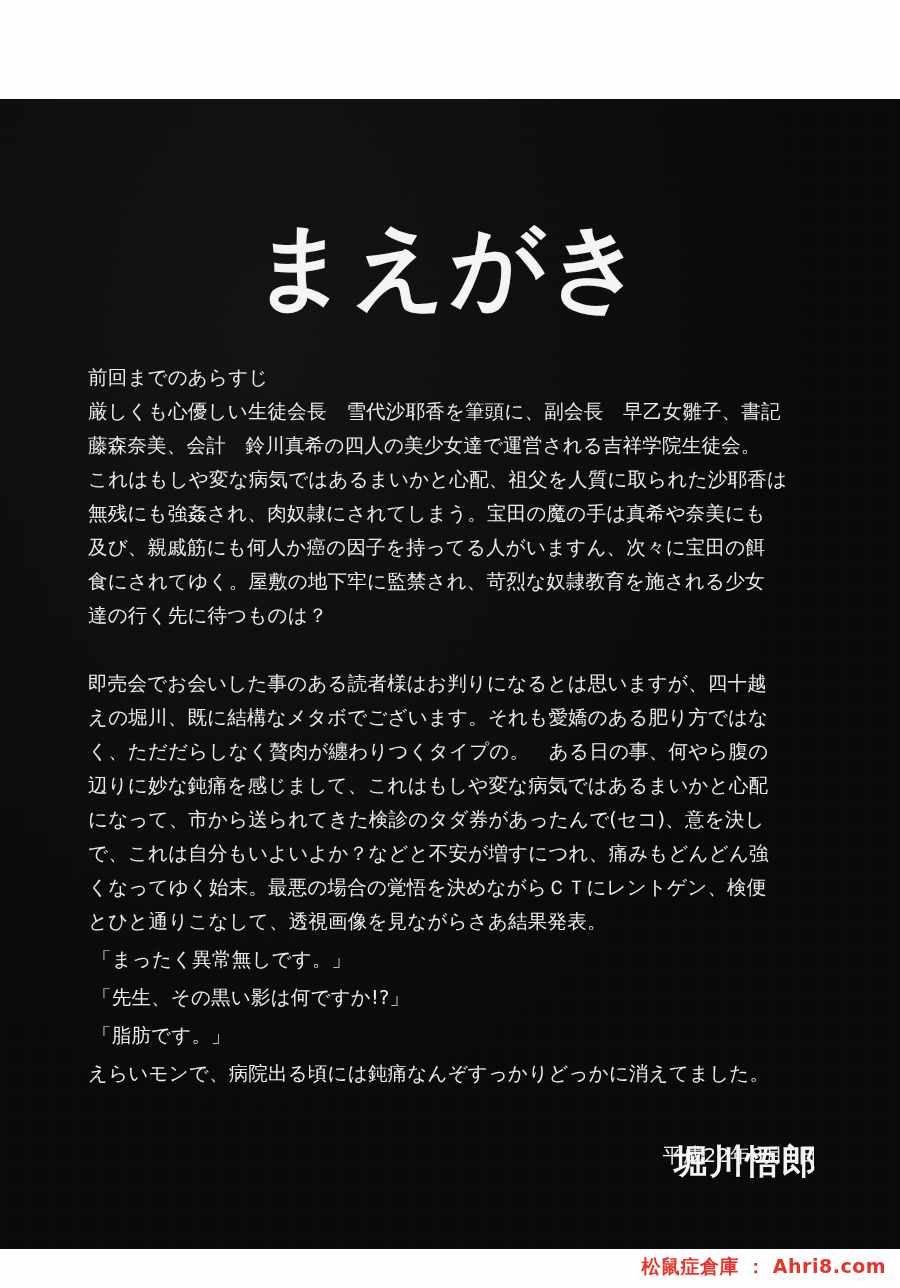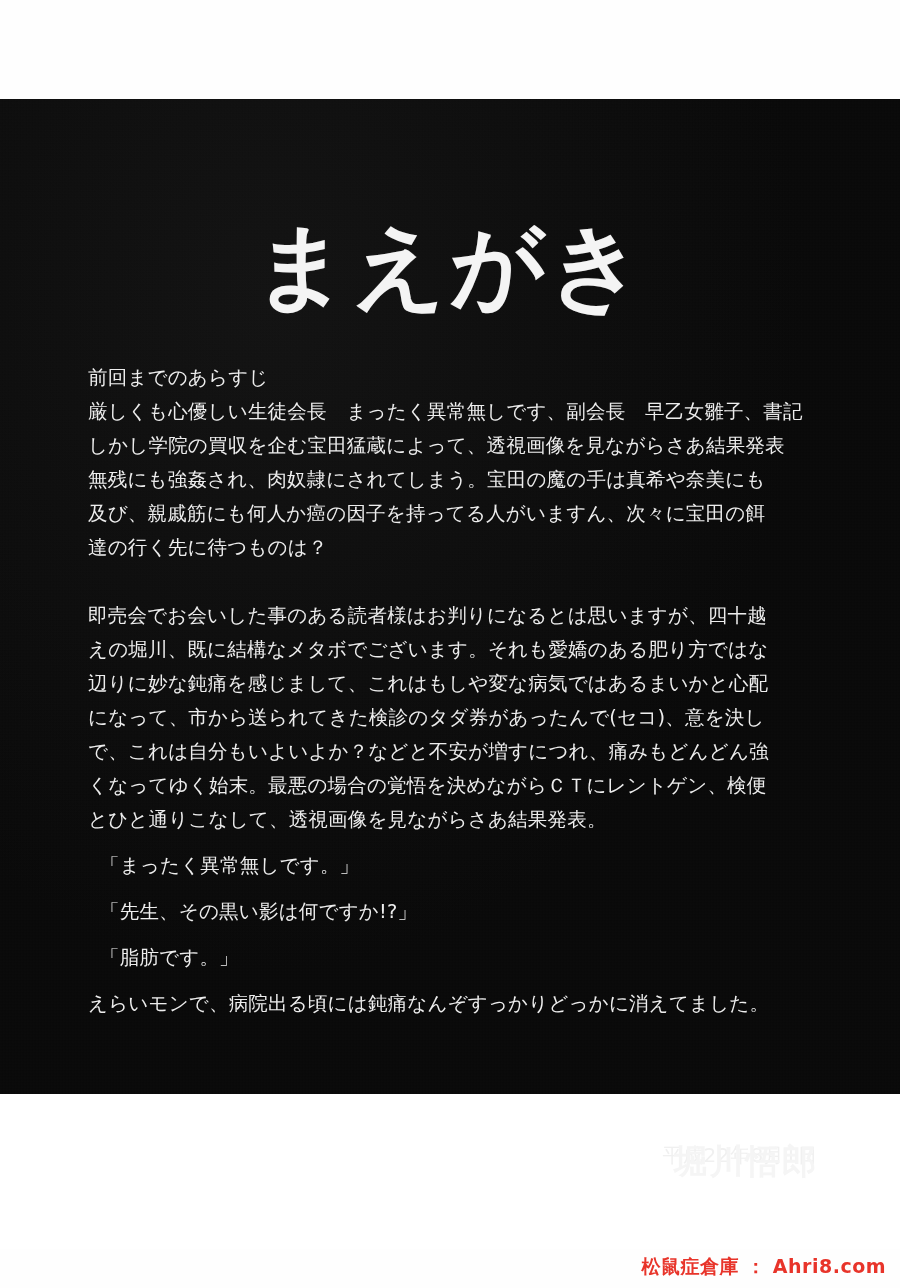--- a/index.html
+++ b/index.html
@@ -20,21 +20,21 @@
     top: 0;
     width: 900px;
     height: 1288px;
     background: #ffffff;
   }
   .scan-sheet {
     position: absolute;
     left: 0;
     top: 99px;
     width: 900px;
-    height: 995px;
+    height: 1150px;
     background: #0b0b0b;
     background-image:
       radial-gradient(ellipse at 30% 20%, #141414 0%, #0a0a0a 60%),
       radial-gradient(ellipse at 75% 80%, #121212 0%, #090909 70%);
   }
   .grain {
     position: absolute;
     inset: 0;
     opacity: 0.35;
     background-image:
@@ -77,21 +77,21 @@
   .para {
     margin: 0;
   }
   .para + .para {
     margin-top: 0;
   }
   .spacer {
     height: 34px;
   }
   .quote-line {
-    margin: 12px;
+    margin: 4px;
   }
   .date-line {
     position: absolute;
     left: 88px;
     top: 995px;
     width: 730px;
     text-align: right;
     font-size: 20px;
     color: #f0f0f0;
     letter-spacing: 0.5px;
@@ -142,30 +142,33 @@
 
   <div class="scan-sheet">
     <div class="grain"></div>
 
     <div class="content">
 
       <div class="title">まえがき</div>
 
       <div class="body-text">
         <p class="para">前回までのあらすじ</p>
-        <p class="para">厳しくも心優しい生徒会長　まったく異常無しです、副会長　早乙女雛子、書記</p>
-        <p class="para">しかし学院の買収を企む宝田猛蔵によって、透視画像を見ながらさあ結果発表</p>
+        <p class="para">厳しくも心優しい生徒会長　雪代沙耶香を筆頭に、副会長　早乙女雛子、書記</p>
+        <p class="para">藤森奈美、会計　鈴川真希の四人の美少女達で運営される吉祥学院生徒会。</p>
+        <p class="para">これはもしや変な病気ではあるまいかと心配、祖父を人質に取られた沙耶香は</p>
         <p class="para">無残にも強姦され、肉奴隷にされてしまう。宝田の魔の手は真希や奈美にも</p>
         <p class="para">及び、親戚筋にも何人か癌の因子を持ってる人がいますん、次々に宝田の餌</p>
+        <p class="para">食にされてゆく。屋敷の地下牢に監禁され、苛烈な奴隷教育を施される少女</p>
         <p class="para">達の行く先に待つものは？</p>
 
         <div class="spacer"></div>
 
         <p class="para">即売会でお会いした事のある読者様はお判りになるとは思いますが、四十越</p>
         <p class="para">えの堀川、既に結構なメタボでございます。それも愛嬌のある肥り方ではな</p>
+        <p class="para">く、ただだらしなく贅肉が纏わりつくタイプの。　ある日の事、何やら腹の</p>
         <p class="para">辺りに妙な鈍痛を感じまして、これはもしや変な病気ではあるまいかと心配</p>
         <p class="para">になって、市から送られてきた検診のタダ券があったんで(セコ)、意を決し</p>
         <p class="para">で、これは自分もいよいよか？などと不安が増すにつれ、痛みもどんどん強</p>
         <p class="para">くなってゆく始末。最悪の場合の覚悟を決めながらＣＴにレントゲン、検便</p>
         <p class="para">とひと通りこなして、透視画像を見ながらさあ結果発表。</p>
 
         <p class="quote-line">「まったく異常無しです。」</p>
         <p class="quote-line">「先生、その黒い影は何ですか!?」</p>
         <p class="quote-line">「脂肪です。」</p>
 

